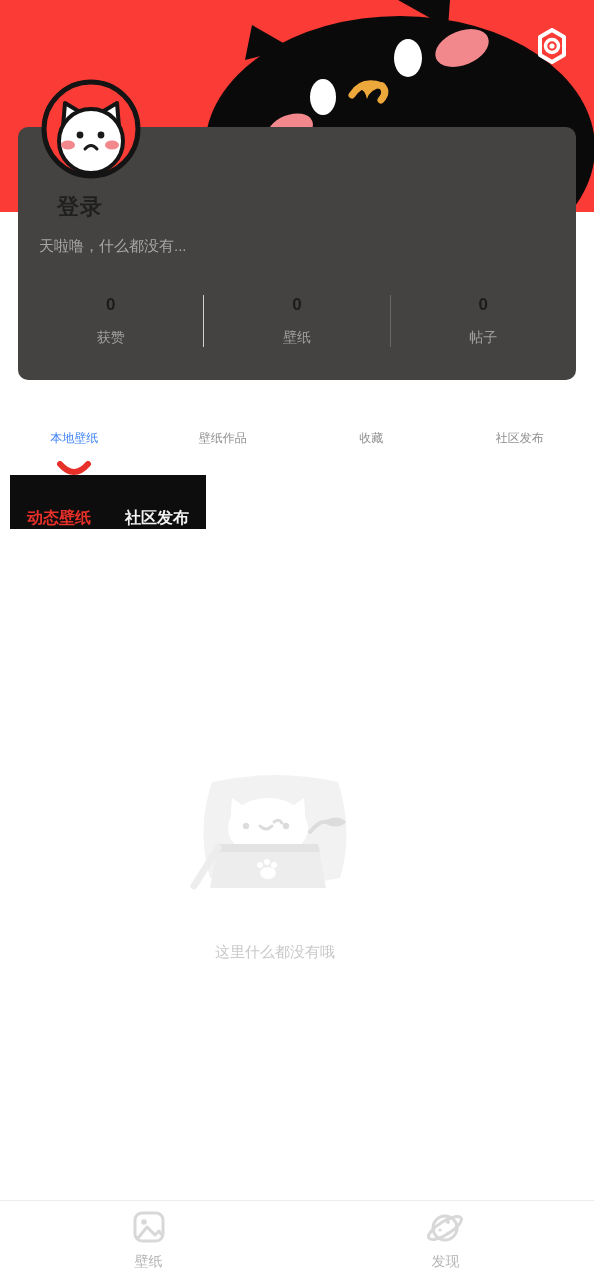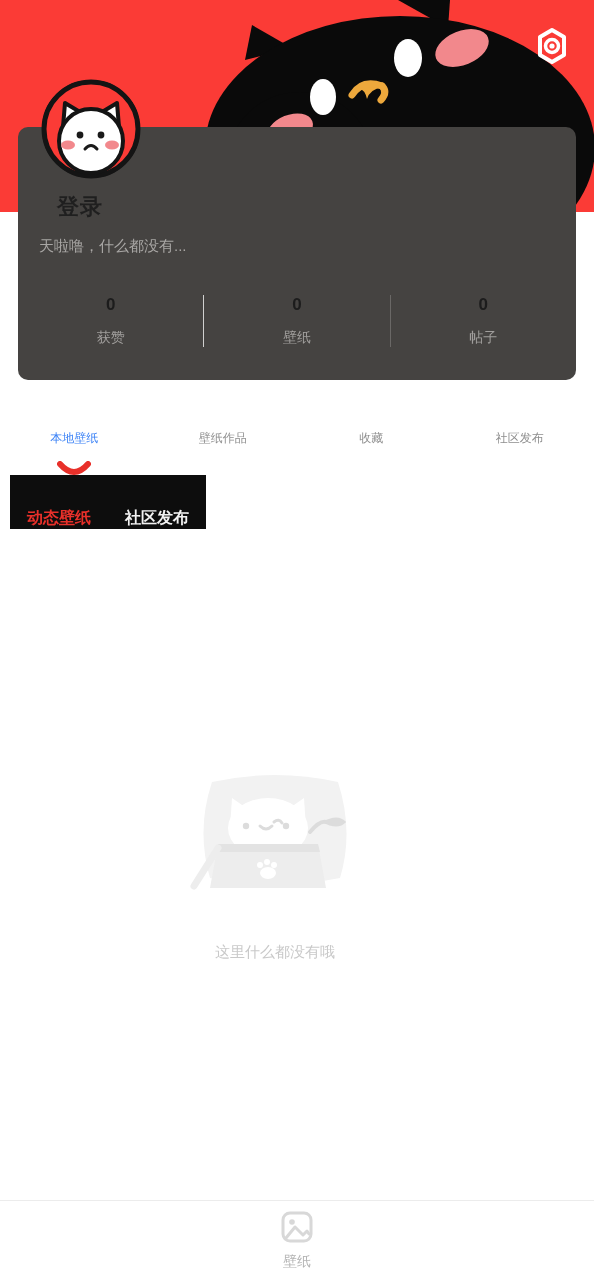--- a/index.html
+++ b/index.html
@@ -235,17 +235,27 @@
 
     <div class="nav-item">
       <svg class="nav-icon" viewBox="0 0 38 33">
         <rect x="5" y="2" width="28" height="28" rx="7" fill="none" stroke="#d8d8d8" stroke-width="3"></rect>
         <circle cx="14" cy="11" r="2.8" fill="#d8d8d8"></circle>
         <path d="M8 27 L17 16 L25 24 L29 20 L31 23" stroke="#d8d8d8" stroke-width="3" fill="none" stroke-linejoin="round" stroke-linecap="round"></path>
       </svg>
       <span class="nav-label">壁纸</span>
     </div>
 
+    <div class="nav-item">
+      <svg class="nav-icon" viewBox="0 0 38 33">
+        <circle cx="18" cy="17" r="12" fill="none" stroke="#d8d8d8" stroke-width="3"></circle>
+        <ellipse cx="18" cy="17" rx="19" ry="6.5" fill="none" stroke="#d8d8d8" stroke-width="3" transform="rotate(-32 18 17)"></ellipse>
+        <circle cx="21" cy="11" r="2" fill="#d8d8d8"></circle>
+        <circle cx="13" cy="19" r="1.6" fill="#d8d8d8"></circle>
+        <circle cx="21" cy="22" r="1.6" fill="#d8d8d8"></circle>
+      </svg>
+      <span class="nav-label">发现</span>
+    </div>
 
 
 
   </div>
 </div>
 
 </body></html>

